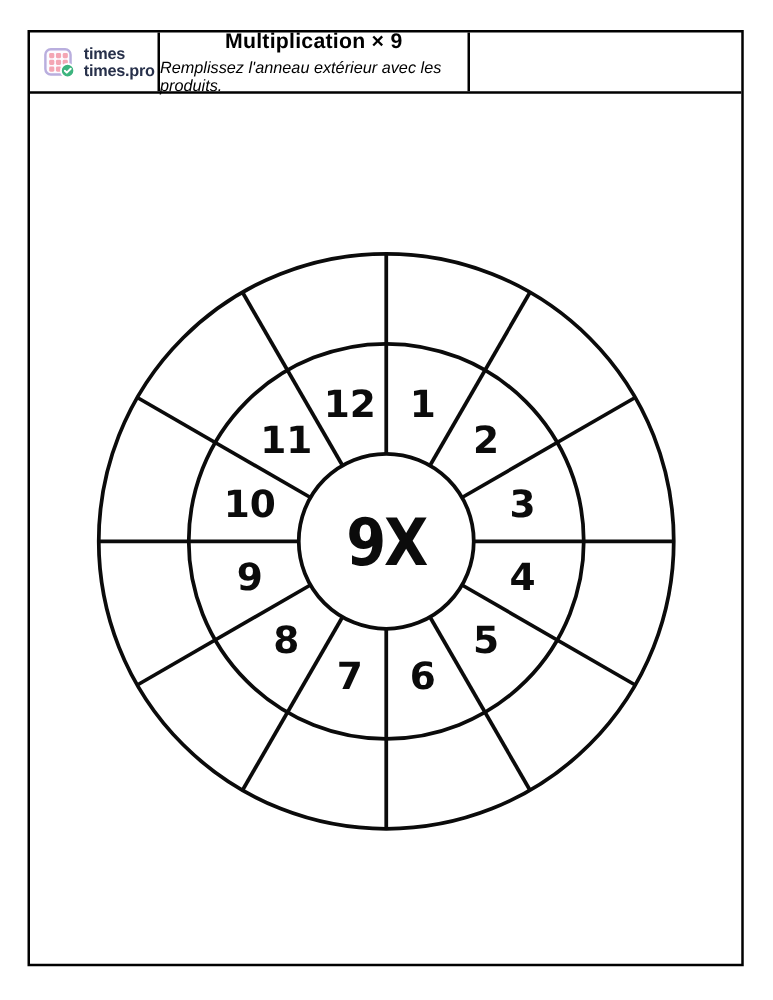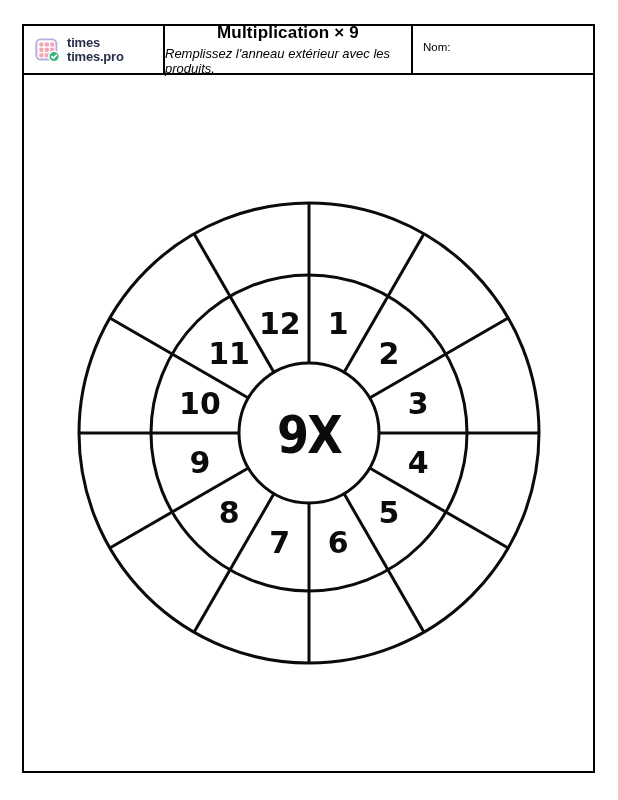--- a/index.html
+++ b/index.html
@@ -18,21 +18,21 @@
     display: flex; flex-direction: column;
     background: #fff;
   }
   .header {
     height: 47px; flex-shrink: 0;
     border-bottom: 2px solid #000;
     display: flex;
   }
   .cell { box-sizing: border-box; }
   .logo-cell {
-    width: 141px;
+    width: 104px;
     border-right: 2px solid #000;
     display: flex; align-items: center;
     padding-left: 11px; gap: 6px;
   }
   .brand-text {
     font-size: 13px; font-weight: 700;
     color: #27304a; line-height: 1.04;
     letter-spacing: -0.2px;
   }
   .title-cell {
@@ -82,23 +82,20 @@
         <div>times</div>
         <div>times.pro</div>
       </div>
     </div>
 
     <div class="cell title-cell">
       <div class="title">Multiplication × 9</div>
       <div class="subtitle">Remplissez l'anneau extérieur avec les produits.</div>
     </div>
 
-    <div class="cell name-cell">
-      <span class="nom">Nom:</span>
-    </div>
 
   </div>
 
   <div class="content">
     <svg id="wheel-svg" viewBox="0 0 569 696" aria-hidden="true">
         <circle cx="285" cy="358" r="230" fill="none" stroke="#0b0b0b" stroke-width="3"></circle>
         <circle cx="285" cy="358" r="158" fill="none" stroke="#0b0b0b" stroke-width="3"></circle>
         <circle cx="285" cy="358" r="70" fill="none" stroke="#0b0b0b" stroke-width="3"></circle>
         <line x1="285" y1="288" x2="285" y2="128" stroke="#0b0b0b" stroke-width="3"></line>
         <line x1="320" y1="297.3782217350893" x2="400" y2="158.8141571295791" stroke="#0b0b0b" stroke-width="3"></line>

